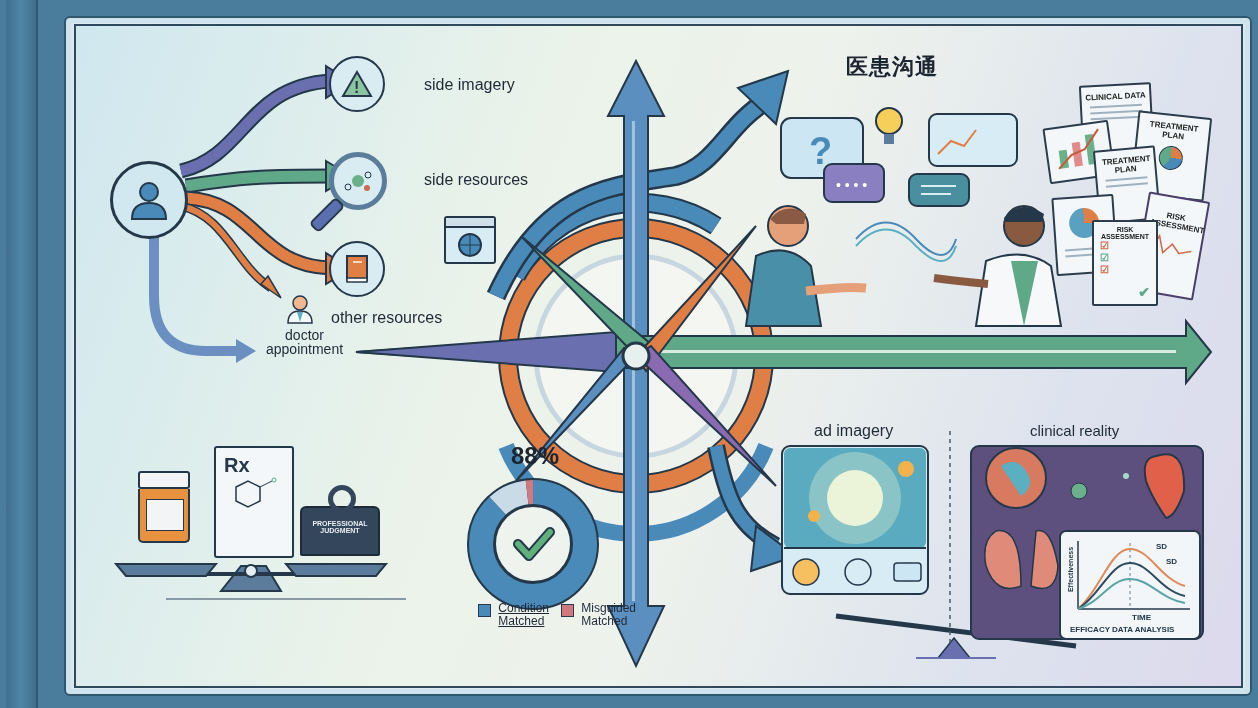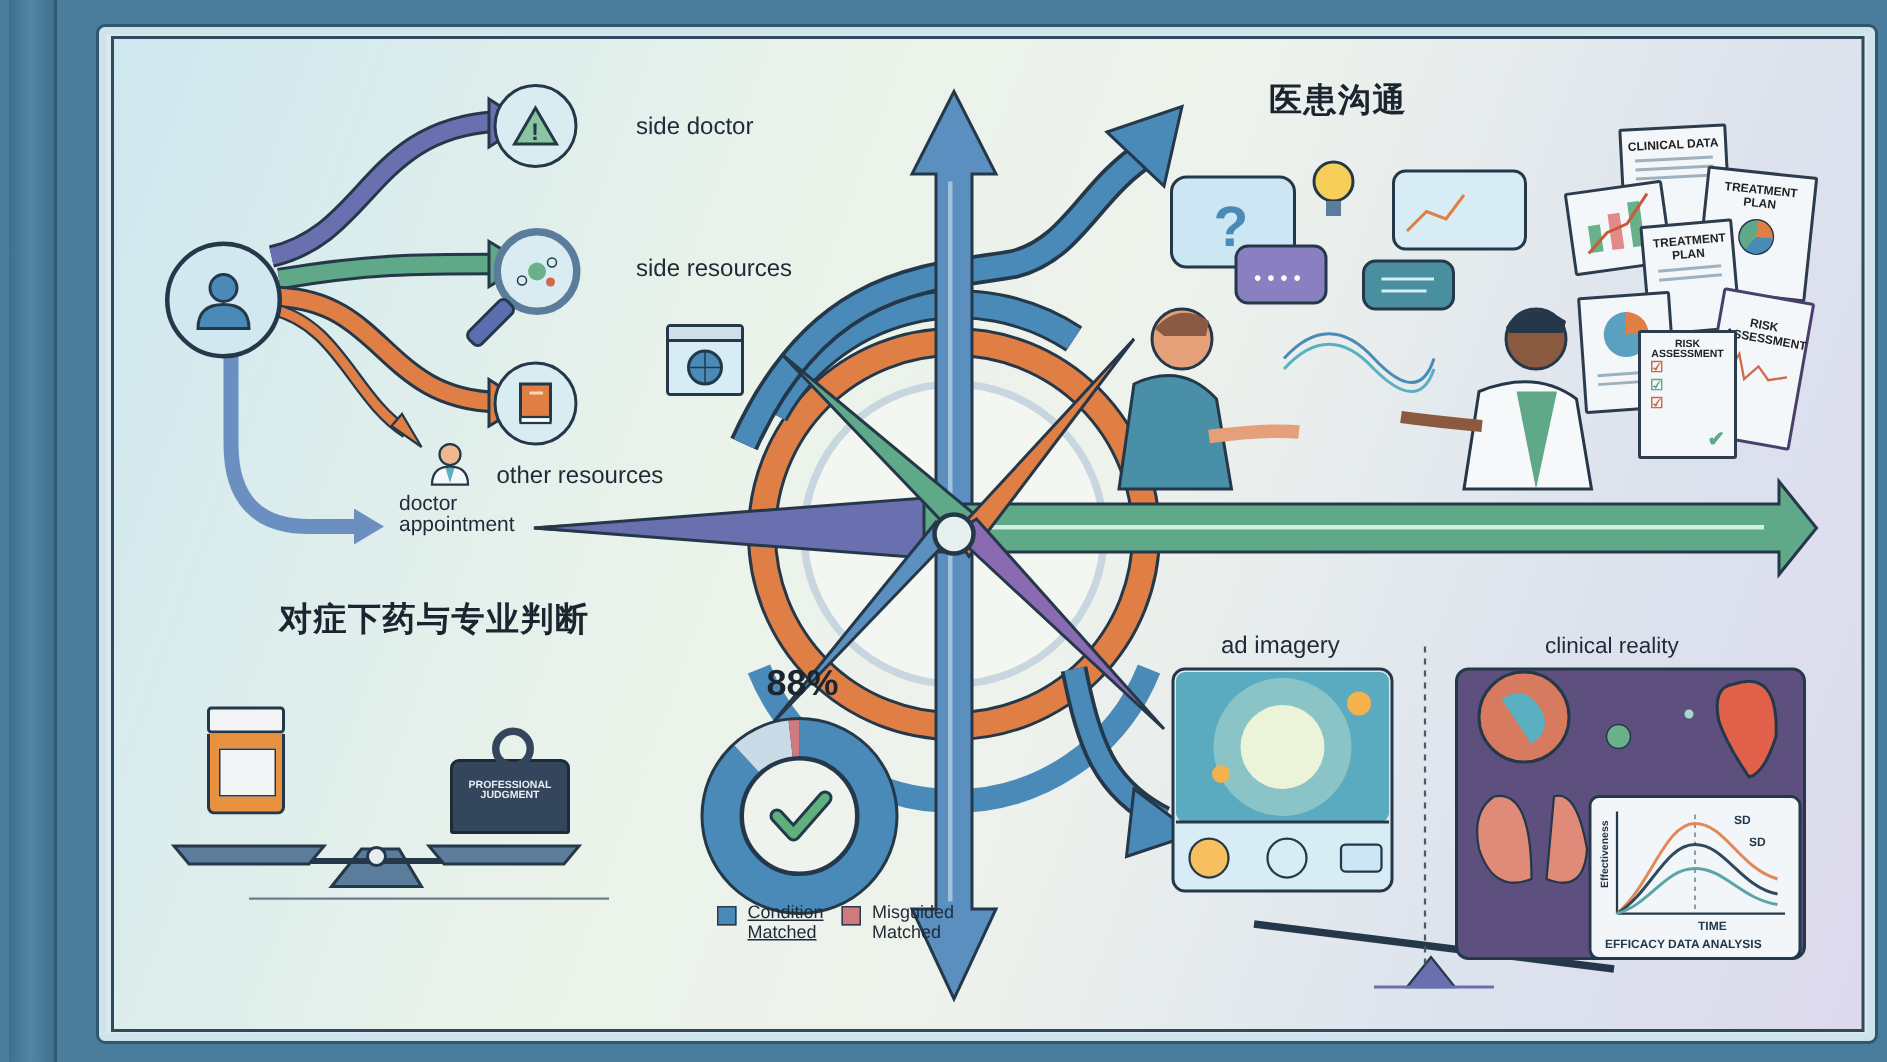--- a/index.html
+++ b/index.html
@@ -195,21 +195,21 @@
         <path d="M6,42 Q6,26 23,26 Q40,26 40,42 Z" fill="#4a8ab8" stroke="#24384a" stroke-width="2"></path>
       </svg>
   </div>
 
   <div class="circle-icon" style="left:253px;top:30px;">
     <svg width="32" height="28" viewBox="0 0 32 28">
         <polygon points="16,2 30,26 2,26" fill="#8ac4a0" stroke="#24384a" stroke-width="2"></polygon>
         <text x="13" y="23" font-size="16" font-weight="bold" fill="#24384a" font-family="Liberation Sans, sans-serif">!</text>
       </svg>
   </div>
-  <div class="lbl" style="left:348px;top:50px;">side doctor</div>
+  <div class="lbl" style="left:348px;top:50px;">side imagery</div>
 
   <div class="circle-icon" style="left:253px;top:126px;border:5px solid #5b7d9b;width:48px;height:48px;">
     <svg width="30" height="24" viewBox="0 0 30 24">
         <circle cx="15" cy="12" r="6" fill="#6ab08a"></circle>
         <circle cx="5" cy="18" r="3" fill="none" stroke="#24384a"></circle>
         <circle cx="25" cy="6" r="3" fill="none" stroke="#24384a"></circle>
         <circle cx="24" cy="19" r="3" fill="#d0684a"></circle>
       </svg>
   </div>
   <div class="abs" style="left:232px;top:182px;width:34px;height:10px;background:#5b6fb0;border:2px solid #24384a;border-radius:5px;transform:rotate(-45deg);"></div>
@@ -233,21 +233,21 @@
   </div>
   <div class="lbl" style="left:255px;top:283px;">other resources</div>
 
   <div class="abs" style="left:210px;top:268px;">
     <svg width="28" height="30" viewBox="0 0 28 30">
         <circle cx="14" cy="9" r="7" fill="#f0b890" stroke="#24384a" stroke-width="1.5"></circle>
         <path d="M2,29 Q2,17 14,17 Q26,17 26,29 Z" fill="#f4f8fa" stroke="#24384a" stroke-width="1.5"></path>
         <path d="M11,18 L14,28 L17,18" fill="#5ab0c0"></path>
       </svg>
   </div>
-  <div class="lbl" style="left:190px;top:302px;font-size:14px;line-height:14px;">
+  <div class="lbl" style="left:190px;top:302px;font-size:14px;line-height:14px;text-align:center;">
     <div>doctor</div>
     <div>appointment</div>
   </div>
 
   <div class="h-cn" style="left:770px;top:26px;">医患沟通</div>
 
   <div class="doc" style="left:1005px;top:58px;width:68px;height:80px;transform:rotate(-3deg);">
     <div style="margin-top:6px;">CLINICAL DATA</div>
     <div class="line"></div>
       <div class="line"></div>
@@ -280,27 +280,34 @@
     <svg width="50" height="36" viewBox="0 0 50 36">
         <polyline points="4,28 12,8 18,24 26,14 34,22 46,18" fill="none" stroke="#d0684a" stroke-width="1.5"></polyline>
       </svg>
   </div>
   <div class="doc" style="left:1016px;top:194px;width:62px;height:82px;">
     <div style="margin-top:4px;font-size:7px;">RISK ASSESSMENT</div>
     <div style="text-align:left;padding-left:6px;color:#d0684a;font-size:10px;line-height:12px;">☑<br><span style="color:#5fa888">☑</span><br>☑</div>
     <div style="position:absolute;right:6px;bottom:4px;color:#5fa888;font-size:14px;">✔</div>
   </div>
 
-  <div class="h-cn" style="left:110px;top:372px;">对症下药与专业判断</div>
 
   <div class="abs" style="left:62px;top:445px;width:52px;height:70px;">
     <div style="height:14px;background:#f2f4f6;border:2px solid #24384a;border-radius:3px;"></div>
     <div style="height:52px;background:#e8913e;border:2px solid #24384a;border-top:none;border-radius:0 0 5px 5px;position:relative;">
       <div style="position:absolute;left:6px;top:10px;width:36px;height:30px;background:#f2f4f6;border:1px solid #24384a;"></div>
     </div>
+  </div>
+  <div class="abs" style="left:138px;top:420px;width:76px;height:108px;background:#f4f7fa;border:2px solid #24384a;border-radius:3px;">
+    <div style="font-weight:bold;font-size:20px;color:#24384a;margin:6px 0 0 8px;">Rx</div>
+    <svg width="70" height="50" viewBox="0 0 70 50">
+        <polygon points="20,10 32,4 44,10 44,24 32,30 20,24" fill="none" stroke="#24384a" stroke-width="1.5"></polygon>
+        <line x1="44" y1="10" x2="56" y2="4" stroke="#24384a"></line>
+        <circle cx="58" cy="3" r="2" fill="none" stroke="#5fa888"></circle>
+      </svg>
   </div>
   <div class="abs" style="left:224px;top:480px;width:80px;height:50px;background:#34465c;border:2px solid #1e2a38;border-radius:6px 6px 2px 2px;color:#e8eef2;font-size:7px;font-weight:bold;text-align:center;padding-top:12px;box-sizing:border-box;">
     <div>PROFESSIONAL</div>
     <div>JUDGMENT</div>
   </div>
   <div class="abs" style="left:252px;top:459px;width:18px;height:18px;border-radius:50%;border:5px solid #34465c;"></div>
 
   <div class="abs" style="left:435px;top:416px;font-size:24px;font-weight:bold;color:#1b2530;">88%</div>
 
   <div class="legend-item" style="left:402px;top:576px;">

